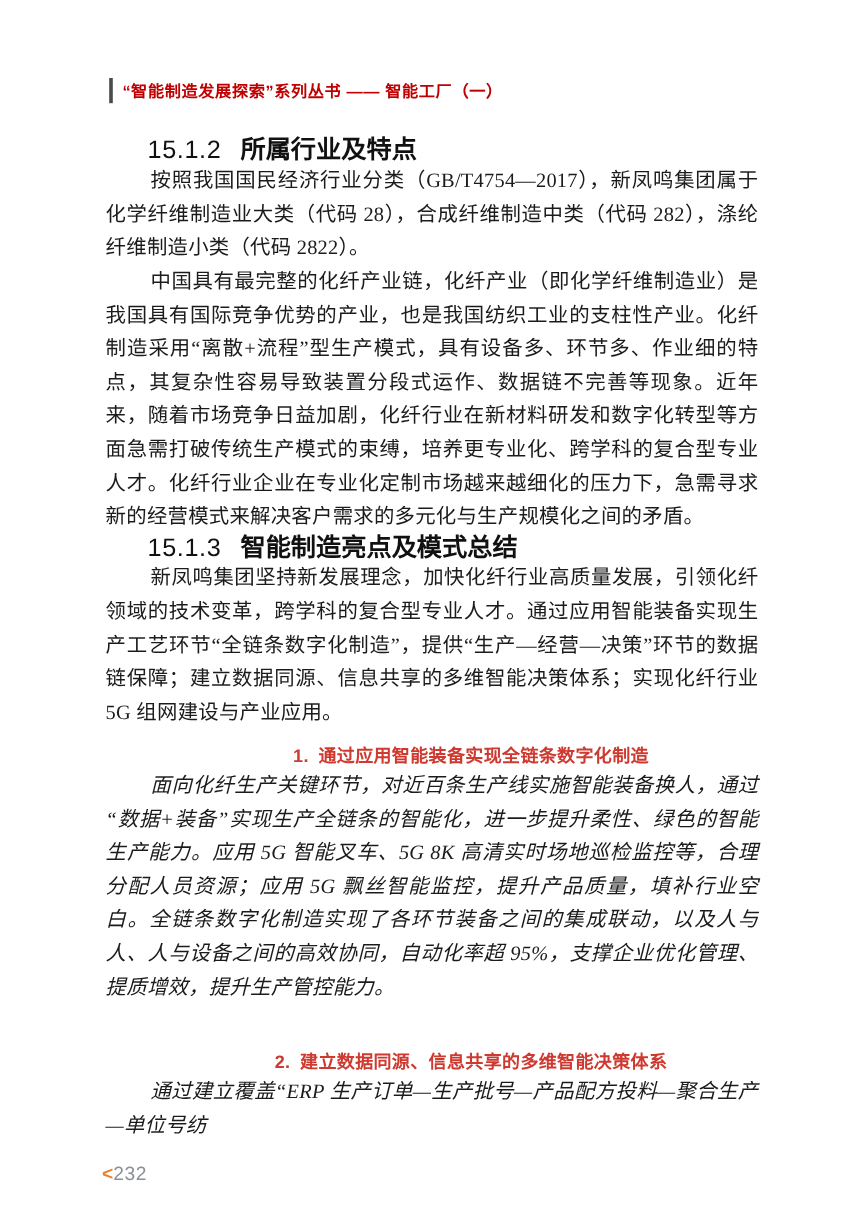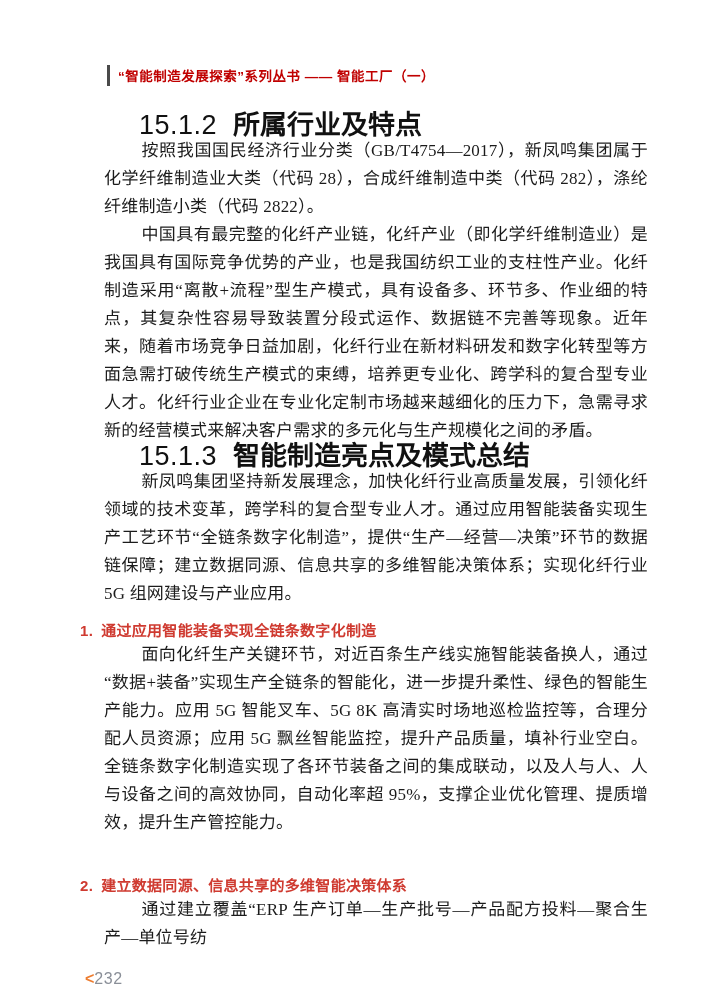--- a/index.html
+++ b/index.html
@@ -17,21 +17,20 @@
   body {
     width:721px; height:1005px;
     font-family:"Liberation Serif","DejaVu Serif",serif;
     color:var(--body_text);
     position:relative;
     overflow:hidden;
   }
   .page {
     position:absolute; inset:0;
     background:var(--page_bg);
-    padding-left:16px;
   }
   
   .book-header {
     margin:64px 0 0 91px;
     display:flex; align-items:center;
     height:22px;
   }
   .header-bar {
     width:3px; height:21px;
     background:var(--header_bar);
@@ -43,21 +42,21 @@
     font-weight:700;
     font-size:13.5px;
     color:var(--header_red);
     letter-spacing:0.5px;
     white-space:nowrap;
   }
   
   .sec-heading {
     font-family:"Liberation Sans","DejaVu Sans",sans-serif;
     color:var(--heading_text);
-    font-size:27px;
+    font-size:21px;
     font-weight:700;
     margin-left:123px;
     line-height:23px;
     white-space:nowrap;
   }
   .sec-heading .sec-num { font-weight:500; margin-right:16px; letter-spacing:0.5px; }
   .sec-heading-1 { margin-top:28px; }
   .sec-heading-2 { }
   
   p.body-para {
@@ -66,31 +65,32 @@
     font-size:17px;
     line-height:28px;
     text-align:justify;
     text-indent:2.2em;
     color:var(--body_text);
     letter-spacing:0.2px;
   }
   .mt-first { margin-top:30px; }
   .mt-para  { margin-top:13px; }
   .mt-intro { margin-top:32px; }
-  .mt-after-sub { margin-top:18px; }
+  .mt-after-sub { margin-top:18px;font-style:italic; }
   
   .sub-heading {
     font-family:"Liberation Sans","DejaVu Sans",sans-serif;
     color:var(--subhead_red);
     font-size:15px;
     font-weight:700;
     margin-left:64px;
     line-height:20px;
     white-space:nowrap;
     letter-spacing:0.3px;
+    text-align:center;
   }
   .sub-heading-1 { margin-top:13px; }
   .sub-heading-2 { margin-top:39px; }
   .sub-heading .sub-num { margin-right:8px; }
   
   .page-footer {
     position:absolute;
     left:85px; top:969px;
     font-family:"Liberation Sans","DejaVu Sans",sans-serif;
     font-size:16px;

